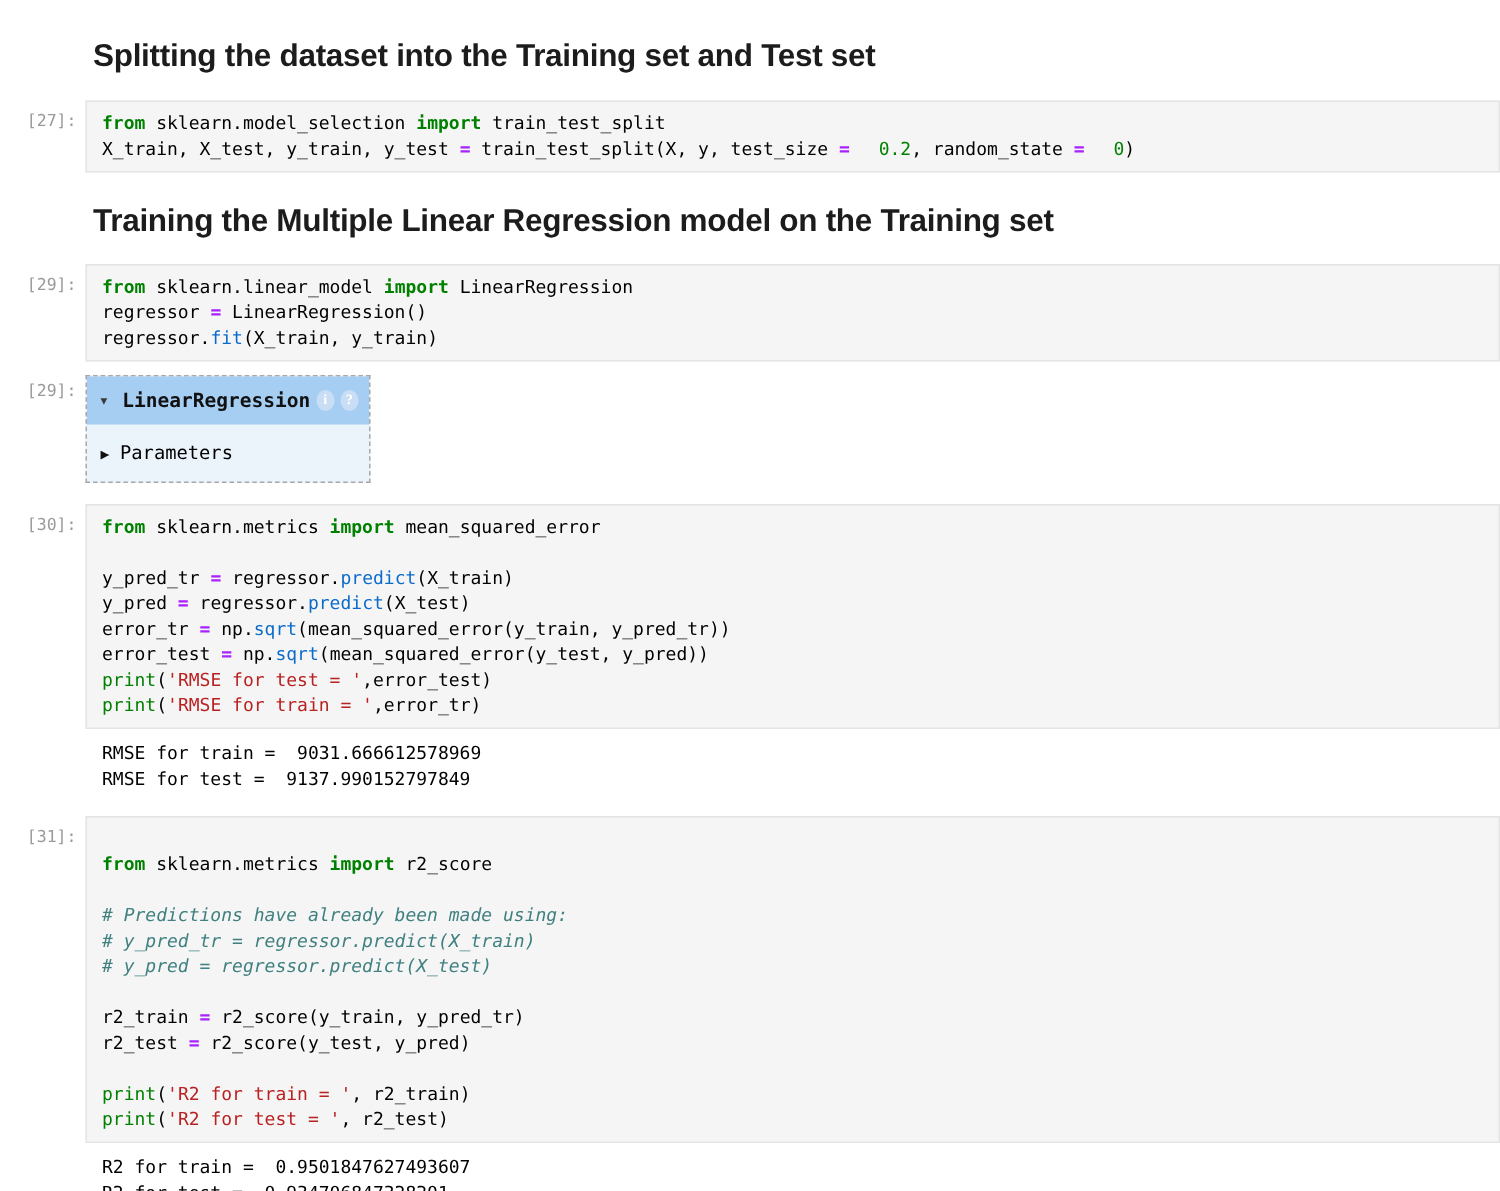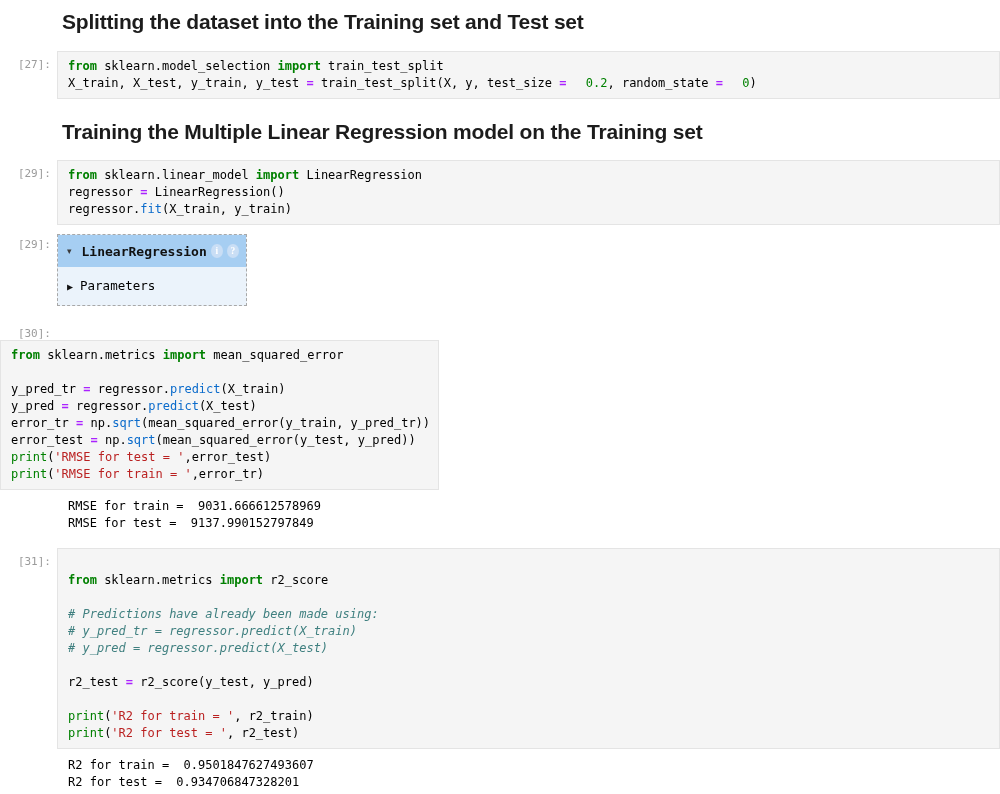--- a/index.html
+++ b/index.html
@@ -64,26 +64,26 @@
     font-family:"Liberation Serif", serif; margin-left:4px; cursor:pointer;
   }
   .sk-body {
     padding:11px 9px 12px 9px; cursor:pointer;
     font-family:"DejaVu Sans Mono", monospace; font-size:12.5px; color:#000;
   }
   .sk-pcaret { font-size:10px; margin-right:7px; color:#111; }
   .sk-plabel { font-weight:400; }
 
   
-  .r-heading-splitting { margin-bottom:15px; }
+  .r-heading-splitting { margin-bottom:15px;margin-top:16px; }
   .r-cell-27           { margin-bottom:19px; }
   .r-heading-training  { margin-bottom:14px; }
   .r-cell-29           { margin-bottom:6px;  }
   .r-output-29         { margin-bottom:14px; }
-  .r-cell-30           { margin-bottom:4px;flex-direction:column;  }
+  .r-cell-30           { margin-bottom:4px;  }
   .r-output-30         { margin-bottom:12px; }
   .r-cell-31           { margin-bottom:4px;border-radius:25px;  }
 </style>
 </head>
 <body>
 
 <div id="page">
   <div id="nb">
       <div class="row r-heading-splitting">
         <div class="prompt"></div>
@@ -158,20 +158,21 @@
         <div class="prompt">[31]:</div>
         <div class="content">
           <div class="cell-input">
             <div class="cm-line">&nbsp;</div>
             <div class="cm-line"><span class="tok-kw">from</span><span> sklearn.metrics </span><span class="tok-kw">import</span><span> r2_score</span></div>
             <div class="cm-line">&nbsp;</div>
             <div class="cm-line"><span class="tok-com"># Predictions have already been made using:</span></div>
             <div class="cm-line"><span class="tok-com"># y_pred_tr = regressor.predict(X_train)</span></div>
             <div class="cm-line"><span class="tok-com"># y_pred = regressor.predict(X_test)</span></div>
             <div class="cm-line">&nbsp;</div>
+            <div class="cm-line"><span>r2_train </span><span class="tok-op">=</span><span> r2_score(y_train, y_pred_tr)</span></div>
             <div class="cm-line"><span>r2_test </span><span class="tok-op">=</span><span> r2_score(y_test, y_pred)</span></div>
             <div class="cm-line">&nbsp;</div>
             <div class="cm-line"><span class="tok-bi">print</span><span>(</span><span class="tok-str">'R2 for train = '</span><span>, r2_train)</span></div>
             <div class="cm-line"><span class="tok-bi">print</span><span>(</span><span class="tok-str">'R2 for test = '</span><span>, r2_test)</span></div>
           </div>
         </div>
       </div>
       <div class="row r-output-31">
         <div class="prompt"></div>
         <div class="content">

